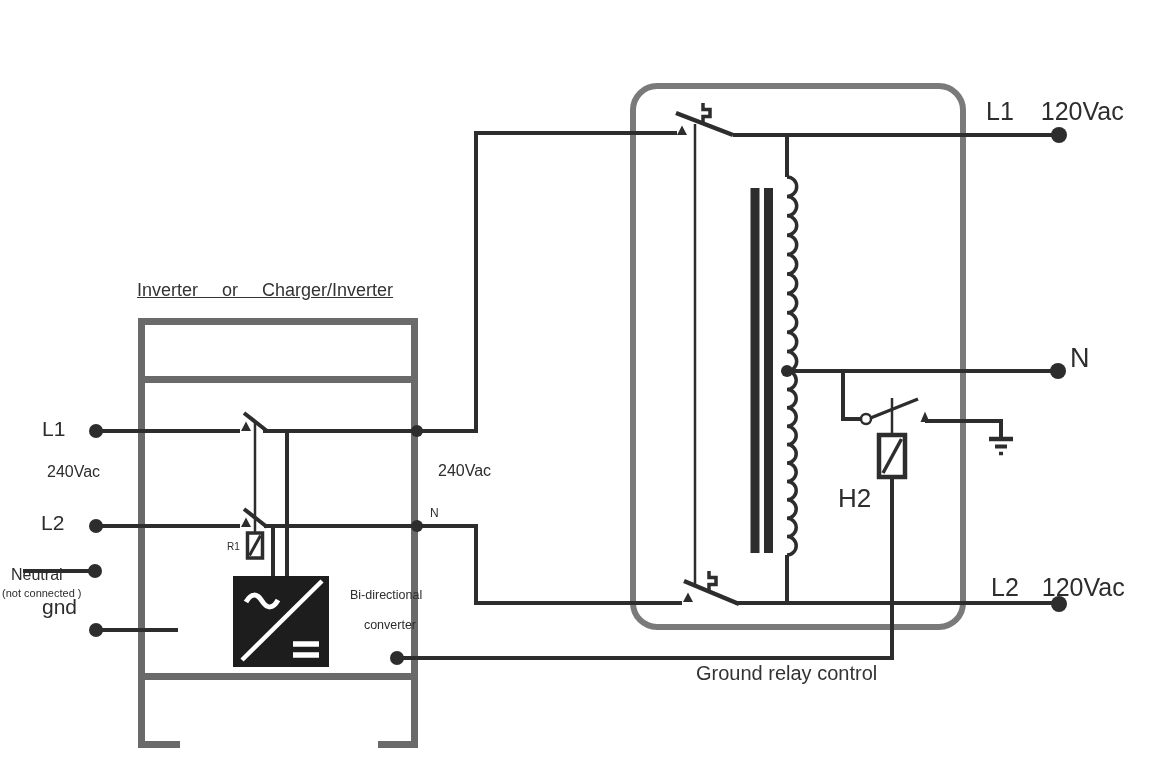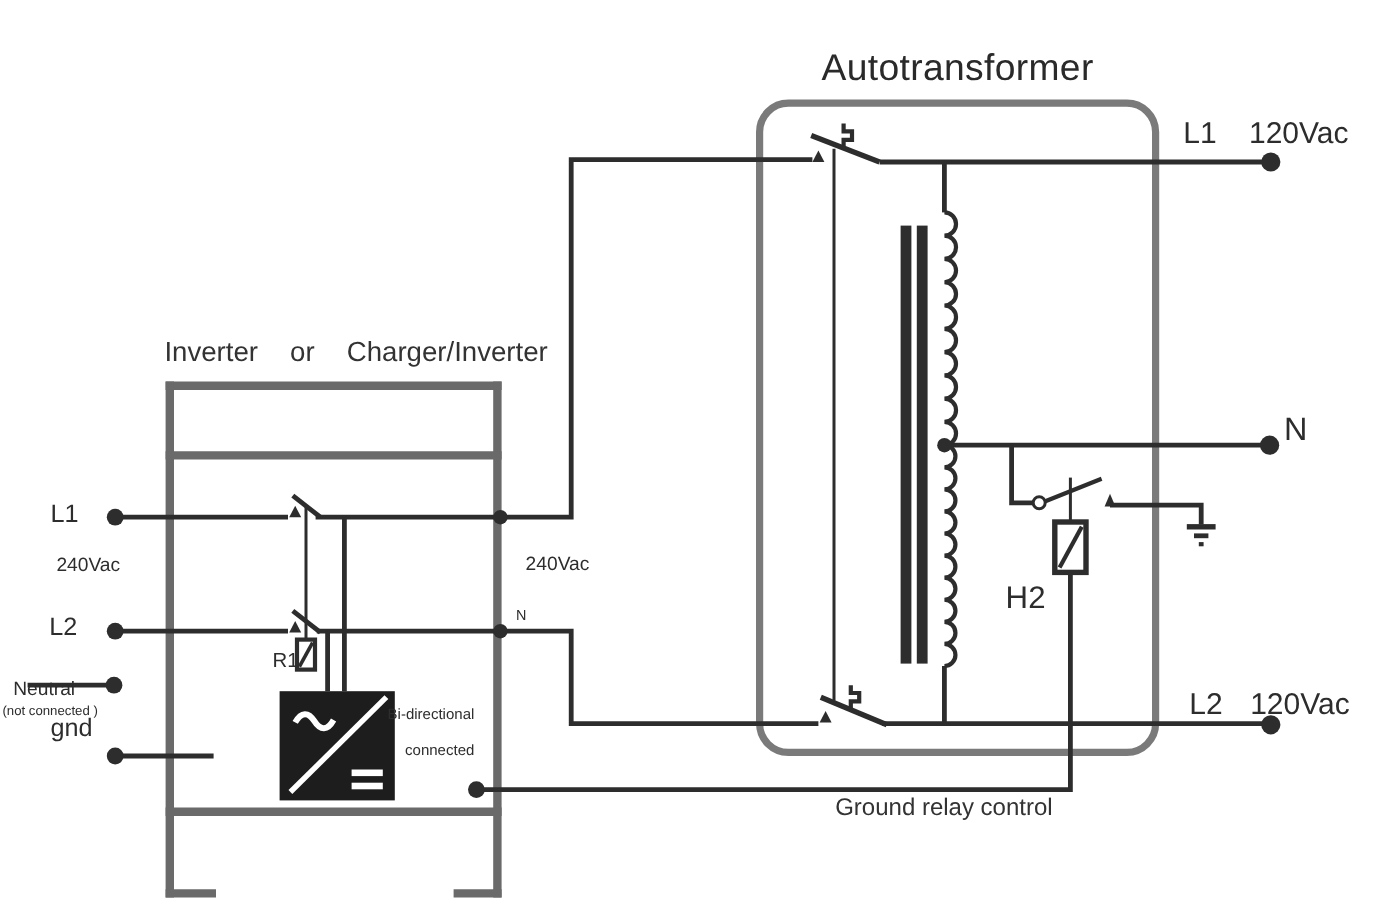--- a/index.html
+++ b/index.html
@@ -3,26 +3,26 @@
 <meta charset="utf-8">
 <style>
   html,body{margin:0;padding:0;background:#ffffff;}
   #stage{
     position:relative;width:1165px;height:770px;background:#ffffff;overflow:hidden;
     font-family:"Liberation Sans", sans-serif;color:#2d2d2d;
   }
   #stage svg{position:absolute;left:0;top:0;}
   .lbl{position:absolute;white-space:pre;line-height:1.08;}
   .title{font-size:31px;letter-spacing:.3px;color:#2a2a2a;text-align:center;width:330px;}
-  .inv-title{font-size:23px;word-spacing:7px;color:#333;}
+  .inv-title{font-size:18px;word-spacing:7px;color:#333;text-decoration:underline;}
   .big{font-size:21px;}
   .volt{font-size:16px;}
   .small-note{font-size:11px;text-align:center;}
   .tiny{font-size:12px;}
-  .r1{font-size:17px;}
+  .r1{font-size:10px;}
   .h2{font-size:26px;}
   .conv{font-size:12.5px;line-height:15px;}
   .out{font-size:25px;display:flex;}
   .out-n{font-size:27px;}
   .grc{font-size:20px;color:#333;}
 </style>
 </head>
 <body>
 
 <div id="stage">
@@ -134,39 +134,38 @@
       <circle cx="96" cy="630" r="7"></circle>
       <circle cx="397" cy="658" r="7"></circle>
       <circle cx="417" cy="431" r="6"></circle>
       <circle cx="417" cy="526" r="6"></circle>
       <circle cx="1059" cy="135" r="8"></circle>
       <circle cx="1058" cy="371" r="8"></circle>
       <circle cx="1059" cy="604" r="8"></circle>
     </g>
   </svg>
 
-  <div class="lbl title" style="left:633px;top:40px;">Autotransformer</div>
 
   <div class="lbl inv-title" style="left:137px;top:281px;">Inverter  or  Charger/Inverter</div>
 
   <div class="lbl big" style="left:42px;top:418px;">L1</div>
   <div class="lbl volt" style="left:47px;top:463px;">240Vac</div>
   <div class="lbl big" style="left:41px;top:512px;">L2</div>
   <div class="lbl volt" style="left:11px;top:566px;">Neutral</div>
   <div class="lbl small-note" style="left:2px;top:588px;">(not connected )</div>
   <div class="lbl big" style="left:42px;top:596px;">gnd</div>
 
   <div class="lbl volt" style="left:438px;top:462px;">240Vac</div>
   <div class="lbl tiny" style="left:430px;top:507px;">N</div>
 
   <div class="lbl r1" style="left:227px;top:542px;">R1</div>
   <div class="lbl h2" style="left:838px;top:437px;margin-top:47px;">H2</div>
 
-  <div class="lbl conv" style="left:323px;top:588px;text-align:right;"><span>Bi-directional</span><br>
-    <span>connected</span></div>
+  <div class="lbl conv" style="left:350px;top:588px;"><span>Bi-directional</span><br>
+    <span>converter</span></div>
 
   <div class="lbl out" style="left:986px;top:98px;">
     <span>L1</span>
     <span style="width:27px"></span>
     <span>120Vac</span>
   </div>
 
   <div class="lbl out-n" style="left:1070px;top:344px;">N</div>
 
   <div class="lbl out" style="left:991px;top:574px;">

